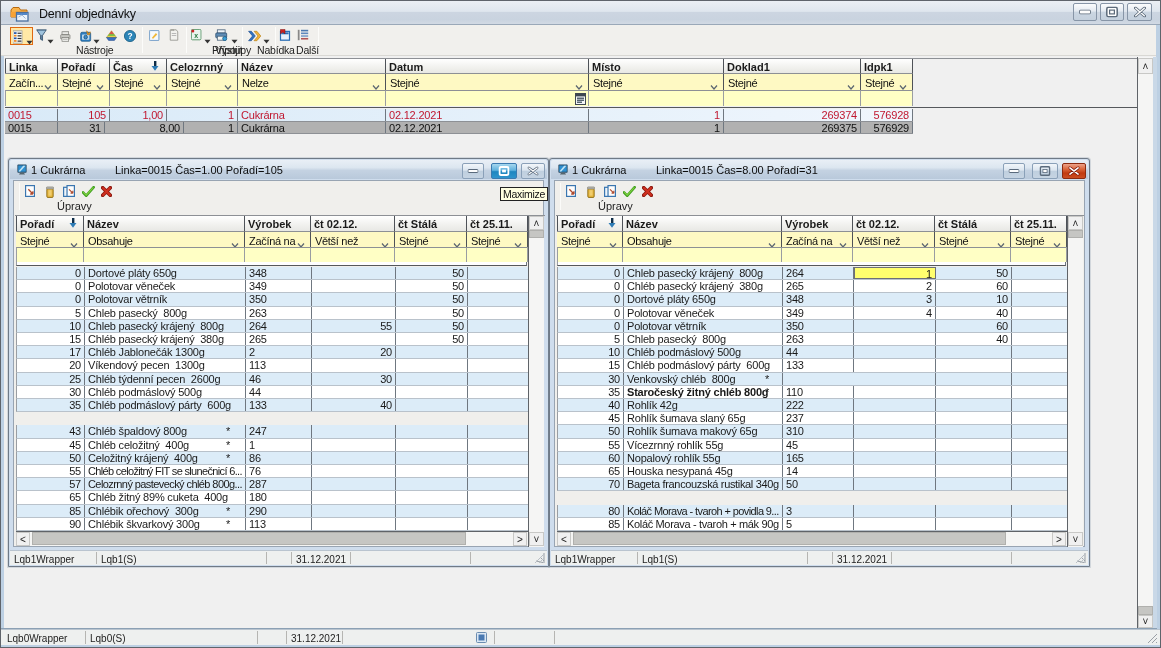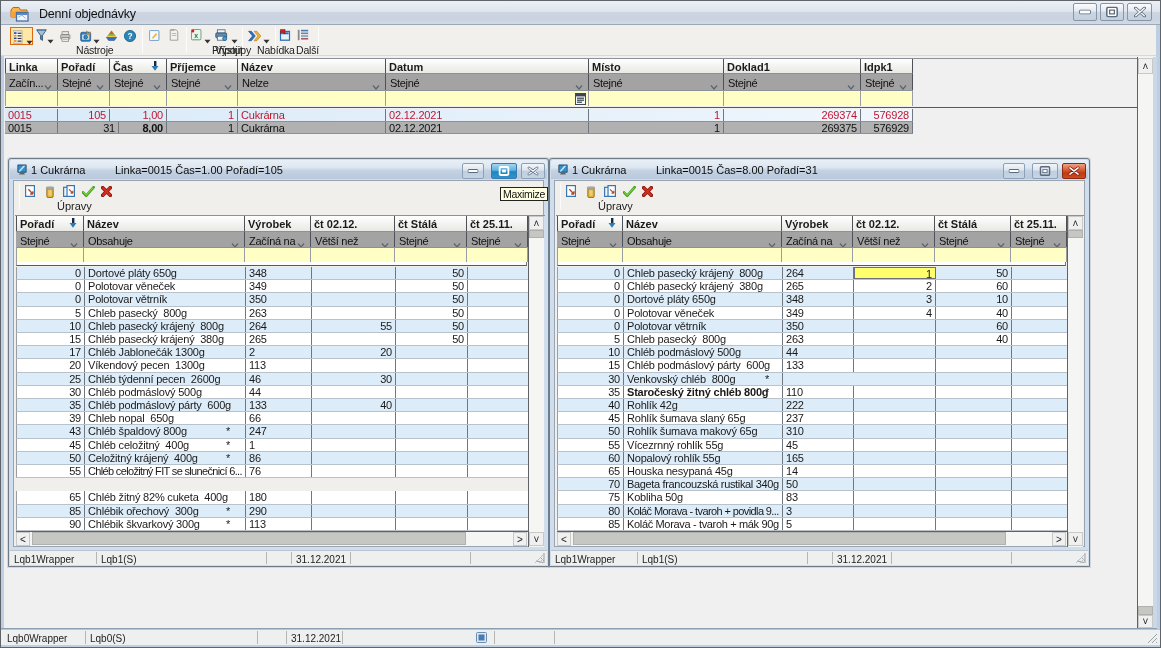--- a/index.html
+++ b/index.html
@@ -21,21 +21,21 @@
 
 #toolbar{position:absolute;left:1px;top:25px;right:5px;height:31px;background:#f1f0ed;border-bottom:1px solid #d9d8d4;}
 #toolbar .lbl{position:absolute;top:19px;font-size:10.5px;letter-spacing:-0.2px;color:#222;white-space:nowrap;}
 #toolbar .sep{position:absolute;top:2px;height:26px;width:1px;background:#b9b8b4;border-right:1px solid #fcfcfa;}
 #toolbar .hl{position:absolute;left:9px;top:2px;width:23px;height:18px;background:#ffe8a6;border:1px solid #e06910;}
 .tbi{position:absolute;top:3px;}
 
 .gh{position:absolute;background:linear-gradient(180deg,#ffffff,#f1f1ee 60%,#e8e8e4);border-right:1px solid #4e5258;
  font-weight:bold;}
 .gh span{position:absolute;left:3px;top:2px;white-space:nowrap;}
-.fcell{position:absolute;background:#a3a3a3;border-right:1px solid #4e5258;border-top:1px solid #8d9095;overflow:hidden;}
+.fcell{position:absolute;background:#fef9c3;border-right:1px solid #4e5258;border-top:1px solid #8d9095;overflow:hidden;}
 .ftxt{position:absolute;left:4px;top:3px;color:#111;white-space:nowrap;letter-spacing:-0.3px;}
 .chev{position:absolute;right:5px;top:6px;}
 .ycell{position:absolute;background:#ffffc5;border-right:1px solid #9a9da2;border-top:1px solid #8d9095;}
 .drow{position:absolute;overflow:hidden;}
 .dcell{position:absolute;top:0;height:100%;border-right:1px solid #6f7780;padding:0 3px;white-space:pre;overflow:hidden;line-height:13px;letter-spacing:-0.2px;}
 .dR{text-align:right;}
 
 .sb-btn{position:absolute;background:#f0f0f0;border:1px solid #c8c8c6;color:#222;text-align:center;}
 .sb-thumb{position:absolute;background:#c6c6c3;border:1px solid #b0b0ad;}
 .arrow{font-size:10px;line-height:12px;font-family:"Liberation Sans",sans-serif;}
@@ -232,21 +232,21 @@
       <path d="M0.5 5 L7.5 5 L4 9.8 Z" fill="#2d7bb5"></path>
     </svg></span>
 <div class="fcell" style="left:110px;top:73px;width:57px;height:17px;">
     <span class="ftxt">Stejné</span>
     <span class="chev"><svg width="8" height="5" viewBox="0 0 8 5" style="">
         <path d="M1 0.5 L4 4 L7 0.5" fill="none" stroke="#5a6470" stroke-width="1.2"></path>
       </svg></span>
   </div>
 <div class="ycell" style="left:110px;top:90px;width:57px;height:16px;"></div>
 <div class="gh" style="left:167px;top:59px;width:71px;height:14px;">
-    <span>Příjemce</span>
+    <span>Celozrnný</span>
   </div>
 <div class="fcell" style="left:167px;top:73px;width:71px;height:17px;">
     <span class="ftxt">Stejné</span>
     <span class="chev"><svg width="8" height="5" viewBox="0 0 8 5" style="">
         <path d="M1 0.5 L4 4 L7 0.5" fill="none" stroke="#5a6470" stroke-width="1.2"></path>
       </svg></span>
   </div>
 <div class="ycell" style="left:167px;top:90px;width:71px;height:16px;"></div>
 <div class="gh" style="left:238px;top:59px;width:148px;height:14px;">
     <span>Název</span>
@@ -313,22 +313,22 @@
 <div class="dcell dR" style="left:105px;width:57px;">1,00</div>
 <div class="dcell dR" style="left:162px;width:71px;">1</div>
 <div class="dcell" style="left:233px;width:148px;">Cukrárna</div>
 <div class="dcell" style="left:381px;width:203px;">02.12.2021</div>
 <div class="dcell dR" style="left:584px;width:135px;">1</div>
 <div class="dcell dR" style="left:719px;width:137px;">269374</div>
 <div class="dcell dR" style="left:856px;width:52px;">576928</div>
 </div>
 <div class="drow" style="left:5px;top:121.7px;width:908px;height:12.7px;background:#b1b1b1;color:#111;border-bottom:1px solid #8d9095;">
 <div class="dcell" style="left:0px;width:53px;">0015</div>
-<div class="dcell dR" style="left:62px;width:52px;">31</div>
-<div class="dcell dR" style="left:105px;width:57px;font-weight:bold;">8,00</div>
+<div class="dcell dR" style="left:48px;width:52px;">31</div>
+<div class="dcell dR" style="left:122px;width:57px;">8,00</div>
 <div class="dcell dR" style="left:162px;width:71px;">1</div>
 <div class="dcell" style="left:233px;width:148px;">Cukrárna</div>
 <div class="dcell" style="left:381px;width:203px;">02.12.2021</div>
 <div class="dcell dR" style="left:584px;width:135px;">1</div>
 <div class="dcell dR" style="left:719px;width:137px;">269375</div>
 <div class="dcell dR" style="left:856px;width:52px;">576929</div>
 </div>
 <div class="abs" style="left:1137px;top:57px;width:1px;height:572px;background:#5f6368;"></div>
 <div class="abs" style="left:1138px;top:57px;width:15px;height:572px;background:#f5f5f4;"></div>
 <div class="sb-btn arrow" style="left:1138px;top:58px;width:15px;height:16px;line-height:15px;">˄</div>
@@ -539,28 +539,20 @@
 <div class="dcell dR" style="left:451px;width:61px;"></div>
 </div>
 <div class="drow" style="left:7px;top:240.0px;width:512px;height:13.2px;background:#dcecf8;border-bottom:1px solid #b9c2cb;border-left:1px solid #9a9da2;">
 <div class="dcell dR" style="left:0px;width:68px;">35</div>
 <div class="dcell" style="left:68px;width:161px;">Chléb podmáslový párty  600g</div>
 <div class="dcell" style="left:229px;width:66px;">133</div>
 <div class="dcell dR" style="left:295px;width:84px;">40</div>
 <div class="dcell dR" style="left:379px;width:72px;"></div>
 <div class="dcell dR" style="left:451px;width:61px;"></div>
 </div>
-<div class="drow" style="left:7px;top:253.2px;width:512px;height:13.2px;background:#ffffff;border-bottom:1px solid #b9c2cb;border-left:1px solid #9a9da2;">
-<div class="dcell dR" style="left:0px;width:68px;">39</div>
-<div class="dcell" style="left:68px;width:161px;">Chleb nopal  650g</div>
-<div class="dcell" style="left:229px;width:66px;">66</div>
-<div class="dcell dR" style="left:295px;width:84px;"></div>
-<div class="dcell dR" style="left:379px;width:72px;"></div>
-<div class="dcell dR" style="left:451px;width:61px;"></div>
-</div>
 <div class="drow" style="left:7px;top:266.4px;width:512px;height:13.2px;background:#dcecf8;border-bottom:1px solid #b9c2cb;border-left:1px solid #9a9da2;">
 <div class="dcell dR" style="left:0px;width:68px;">43</div>
 <div class="dcell" style="left:68px;width:161px;"><span style="position:absolute;left:3px;letter-spacing:-0.2px;">Chléb špaldový 800g</span><span style="position:absolute;left:141px;">*</span></div>
 <div class="dcell" style="left:229px;width:66px;">247</div>
 <div class="dcell dR" style="left:295px;width:84px;"></div>
 <div class="dcell dR" style="left:379px;width:72px;"></div>
 <div class="dcell dR" style="left:451px;width:61px;"></div>
 </div>
 <div class="drow" style="left:7px;top:279.6px;width:512px;height:13.2px;background:#ffffff;border-bottom:1px solid #b9c2cb;border-left:1px solid #9a9da2;">
 <div class="dcell dR" style="left:0px;width:68px;">45</div>
@@ -579,23 +571,31 @@
 <div class="dcell dR" style="left:451px;width:61px;"></div>
 </div>
 <div class="drow" style="left:7px;top:306.0px;width:512px;height:13.2px;background:#ffffff;border-bottom:1px solid #b9c2cb;border-left:1px solid #9a9da2;">
 <div class="dcell dR" style="left:0px;width:68px;">55</div>
 <div class="dcell" style="left:68px;width:161px;letter-spacing:-0.66px;">Chléb celožitný FIT se slunečnicí 6...</div>
 <div class="dcell" style="left:229px;width:66px;">76</div>
 <div class="dcell dR" style="left:295px;width:84px;"></div>
 <div class="dcell dR" style="left:379px;width:72px;"></div>
 <div class="dcell dR" style="left:451px;width:61px;"></div>
 </div>
+<div class="drow" style="left:7px;top:319.2px;width:512px;height:13.2px;background:#dcecf8;border-bottom:1px solid #b9c2cb;border-left:1px solid #9a9da2;">
+<div class="dcell dR" style="left:0px;width:68px;">57</div>
+<div class="dcell" style="left:68px;width:161px;letter-spacing:-0.58px;">Celozrnný pastevecký chléb 800g...</div>
+<div class="dcell" style="left:229px;width:66px;">287</div>
+<div class="dcell dR" style="left:295px;width:84px;"></div>
+<div class="dcell dR" style="left:379px;width:72px;"></div>
+<div class="dcell dR" style="left:451px;width:61px;"></div>
+</div>
 <div class="drow" style="left:7px;top:332.4px;width:512px;height:13.2px;background:#ffffff;border-bottom:1px solid #b9c2cb;border-left:1px solid #9a9da2;">
 <div class="dcell dR" style="left:0px;width:68px;">65</div>
-<div class="dcell" style="left:68px;width:161px;">Chléb žitný 82% cuketa  400g</div>
+<div class="dcell" style="left:68px;width:161px;">Chléb žitný 89% cuketa  400g</div>
 <div class="dcell" style="left:229px;width:66px;">180</div>
 <div class="dcell dR" style="left:295px;width:84px;"></div>
 <div class="dcell dR" style="left:379px;width:72px;"></div>
 <div class="dcell dR" style="left:451px;width:61px;"></div>
 </div>
 <div class="drow" style="left:7px;top:345.6px;width:512px;height:13.2px;background:#dcecf8;border-bottom:1px solid #b9c2cb;border-left:1px solid #9a9da2;">
 <div class="dcell dR" style="left:0px;width:68px;">85</div>
 <div class="dcell" style="left:68px;width:161px;"><span style="position:absolute;left:3px;letter-spacing:-0.2px;">Chlébik ořechový  300g</span><span style="position:absolute;left:141px;">*</span></div>
 <div class="dcell" style="left:229px;width:66px;">290</div>
 <div class="dcell dR" style="left:295px;width:84px;"></div>
@@ -891,28 +891,20 @@
 <div class="dcell dR" style="left:454px;width:56px;"></div>
 </div>
 <div class="drow" style="left:7px;top:319.2px;width:510px;height:13.2px;background:#dcecf8;border-bottom:1px solid #b9c2cb;border-left:1px solid #9a9da2;">
 <div class="dcell dR" style="left:0px;width:66px;">70</div>
 <div class="dcell" style="left:66px;width:159px;letter-spacing:-0.34px;">Bageta francouzská rustikal 340g</div>
 <div class="dcell" style="left:225px;width:71px;">50</div>
 <div class="dcell dR" style="left:296px;width:82px;"></div>
 <div class="dcell dR" style="left:378px;width:76px;"></div>
 <div class="dcell dR" style="left:454px;width:56px;"></div>
 </div>
-<div class="drow" style="left:7px;top:332.4px;width:510px;height:13.2px;background:#ffffff;border-bottom:1px solid #b9c2cb;border-left:1px solid #9a9da2;">
-<div class="dcell dR" style="left:0px;width:66px;">75</div>
-<div class="dcell" style="left:66px;width:159px;">Kobliha 50g</div>
-<div class="dcell" style="left:225px;width:71px;">83</div>
-<div class="dcell dR" style="left:296px;width:82px;"></div>
-<div class="dcell dR" style="left:378px;width:76px;"></div>
-<div class="dcell dR" style="left:454px;width:56px;"></div>
-</div>
 <div class="drow" style="left:7px;top:345.6px;width:510px;height:13.2px;background:#dcecf8;border-bottom:1px solid #b9c2cb;border-left:1px solid #9a9da2;">
 <div class="dcell dR" style="left:0px;width:66px;">80</div>
 <div class="dcell" style="left:66px;width:159px;letter-spacing:-0.6px;">Koláč Morava - tvaroh + povidla 9...</div>
 <div class="dcell" style="left:225px;width:71px;">3</div>
 <div class="dcell dR" style="left:296px;width:82px;"></div>
 <div class="dcell dR" style="left:378px;width:76px;"></div>
 <div class="dcell dR" style="left:454px;width:56px;"></div>
 </div>
 <div class="drow" style="left:7px;top:358.8px;width:510px;height:13.2px;background:#ffffff;border-bottom:1px solid #b9c2cb;border-left:1px solid #9a9da2;">
 <div class="dcell dR" style="left:0px;width:66px;">85</div>

